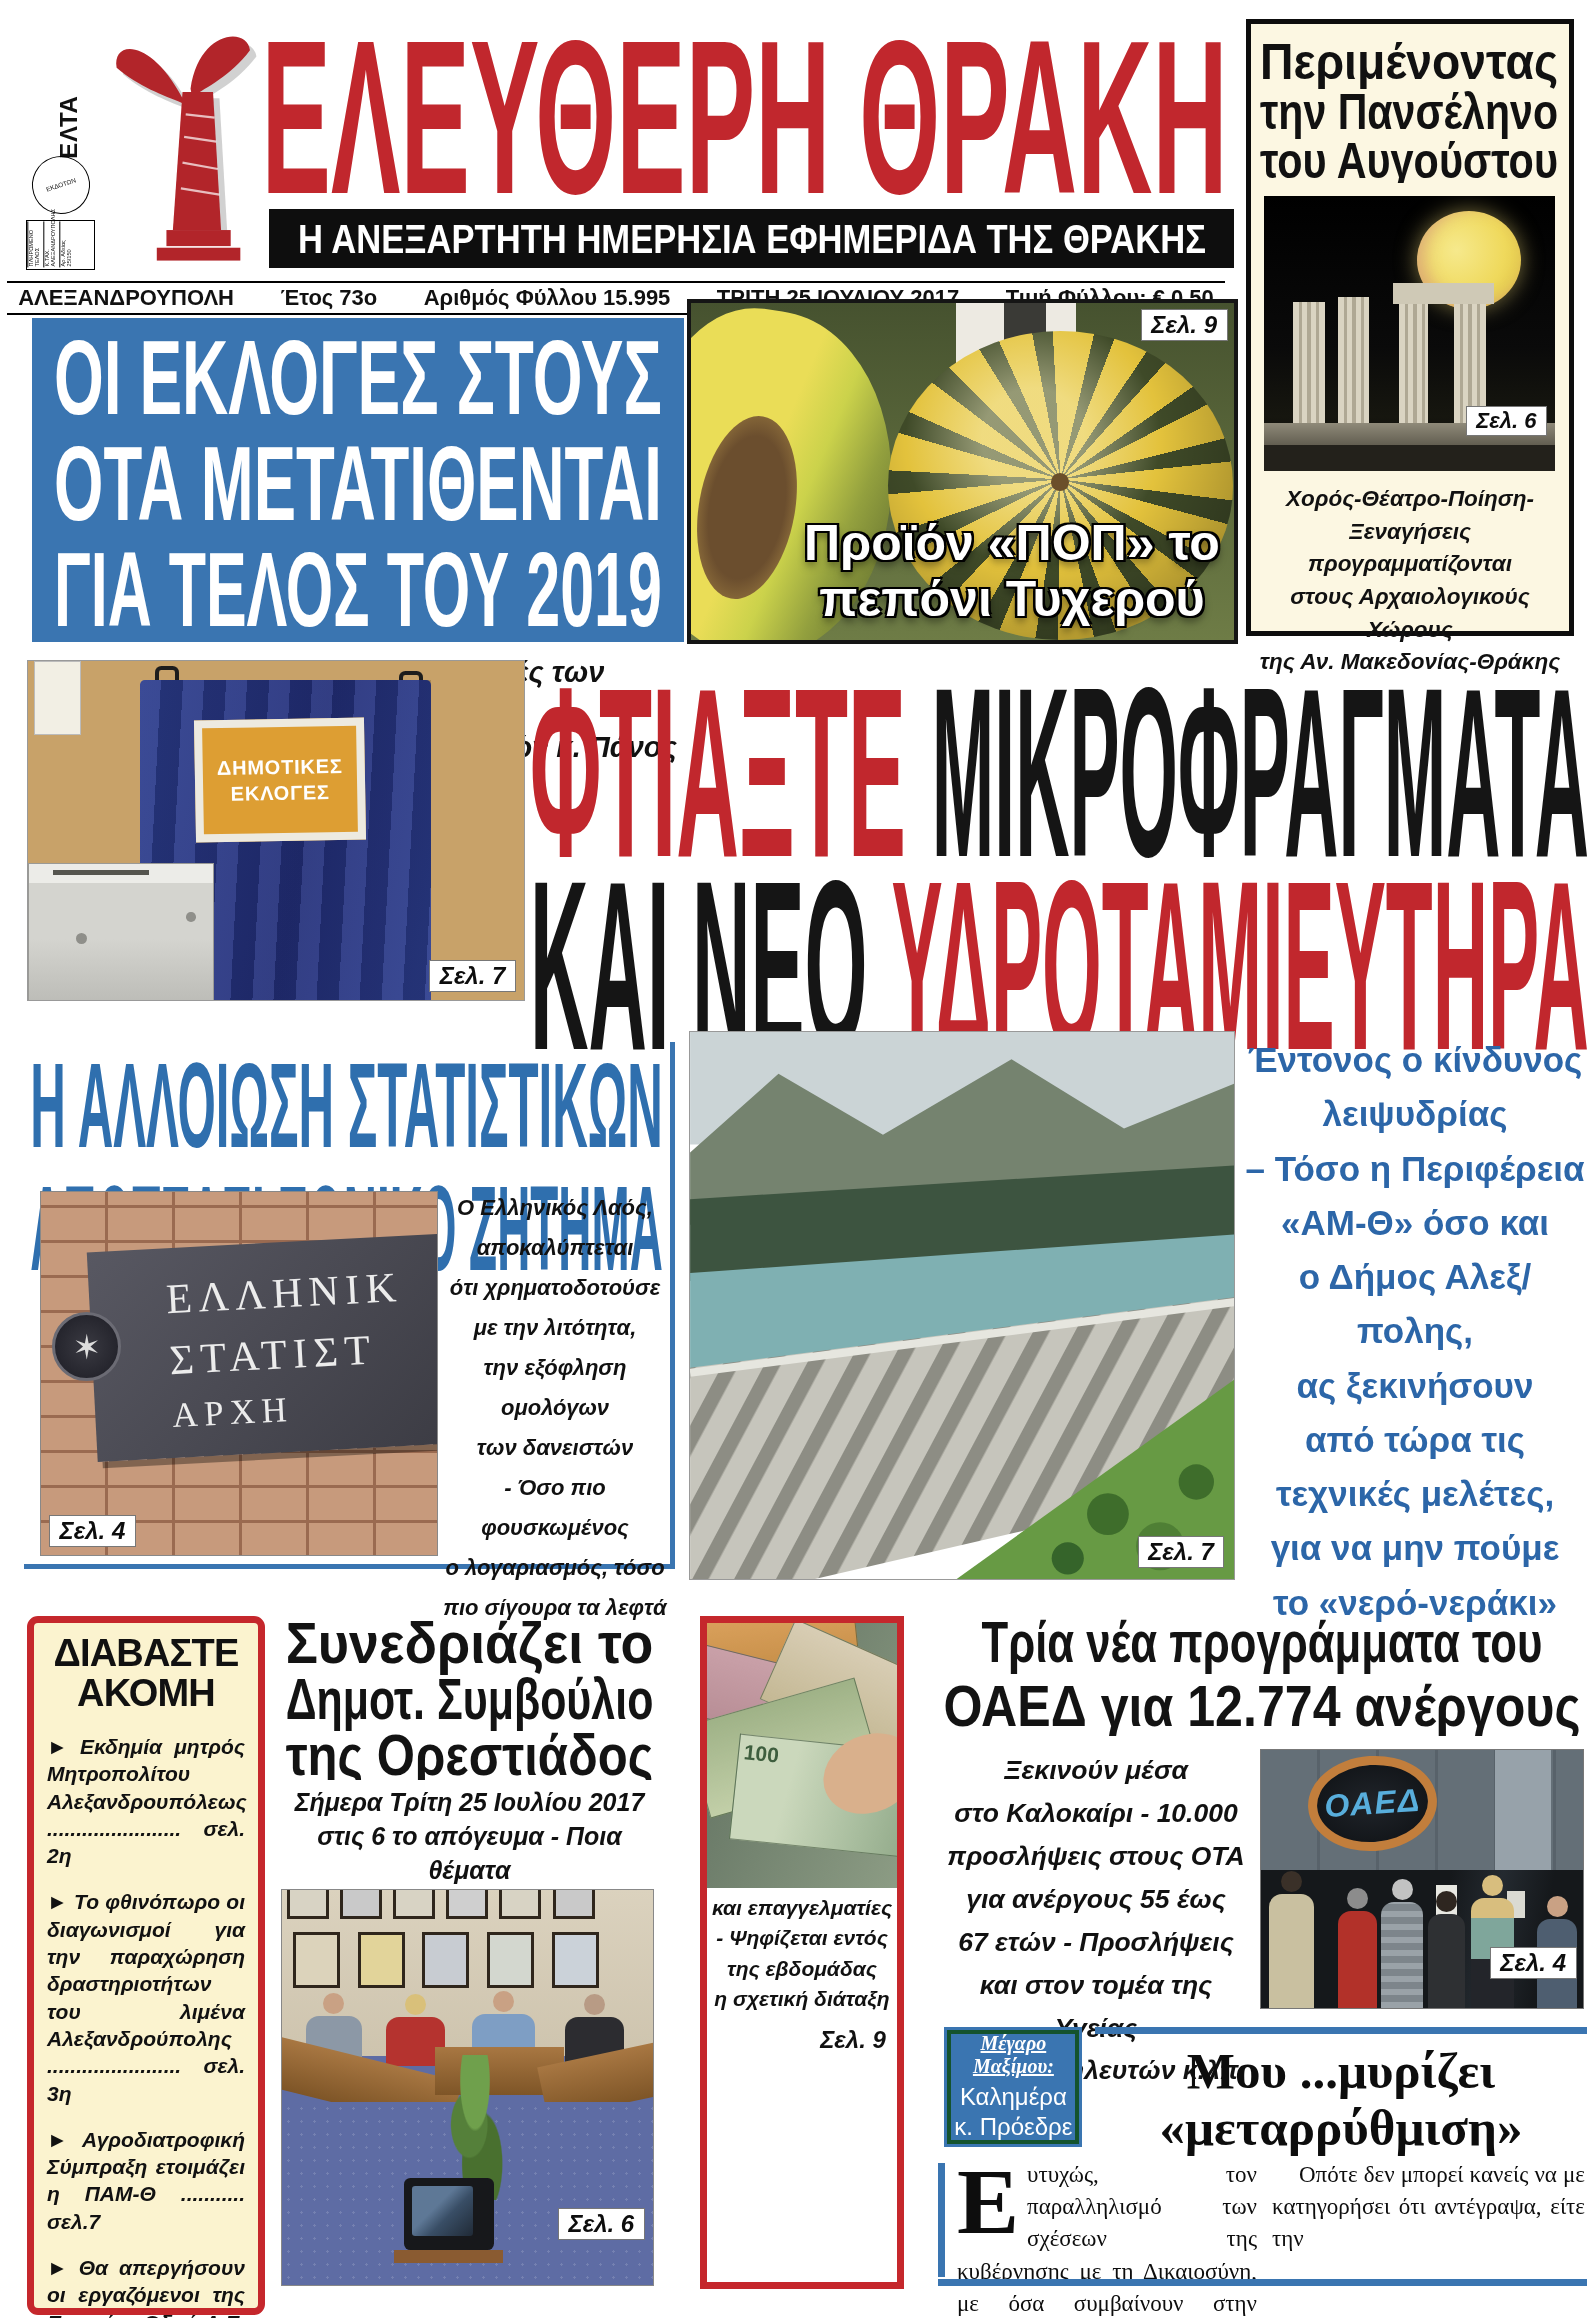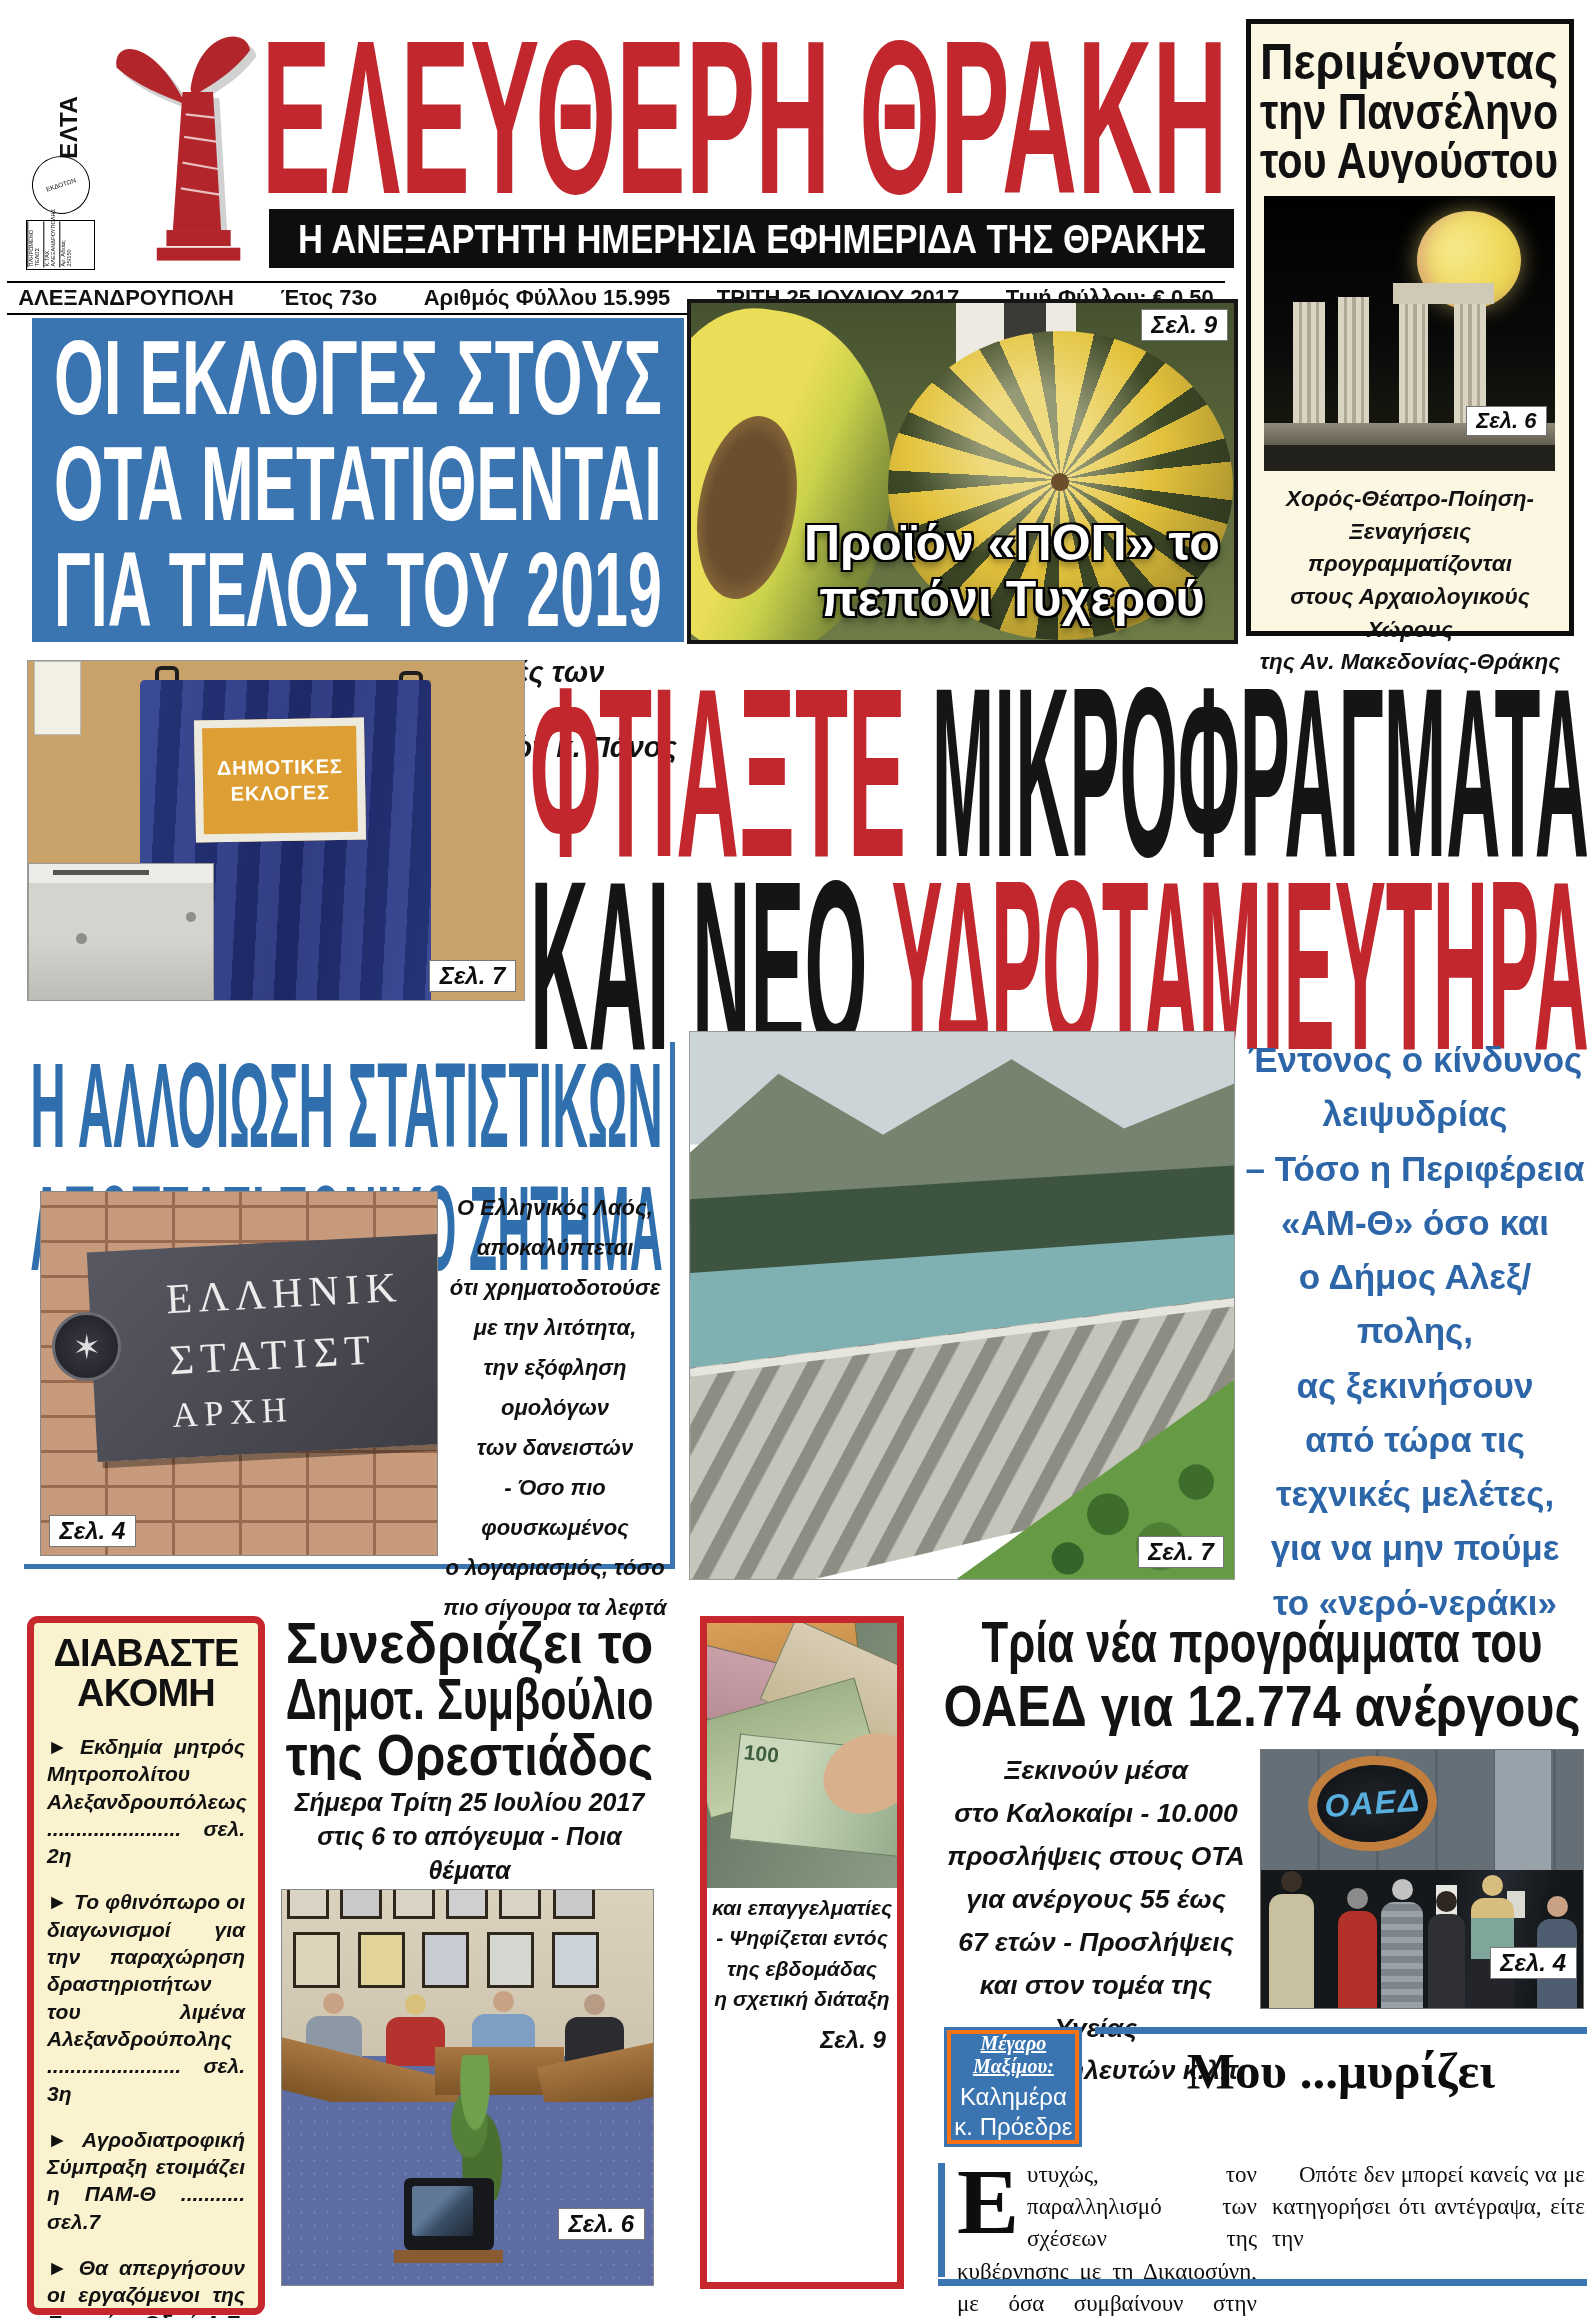--- a/index.html
+++ b/index.html
@@ -59,21 +59,21 @@
   .note{position:absolute;border:0.8px solid rgba(60,80,55,.6);}
   .tax-head{font-size:33px;font-weight:800;line-height:1.1;letter-spacing:-1.2px;text-align:center;}
   .tax-sub{font-weight:bold;font-style:italic;font-size:21px;line-height:1.45;text-align:center;}
   .oaed-photo{position:absolute;overflow:hidden;background:#646F77;border:0.8px solid #777;}
   .oaed-sign{position:absolute;border-radius:50%;border:9.6px solid #C27E3C;
     background:radial-gradient(#20242A,#0E1114);display:flex;align-items:center;justify-content:center;transform:rotate(-4deg);}
   .oaed-sign b{color:#58AEDC;font-style:italic;font-size:32px;letter-spacing:1.6px;}
   .person{position:absolute;display:flex;flex-direction:column;align-items:center;}
   .person i{width:21px;height:21px;border-radius:50%;background:#C9A184;}
   .person b{width:100%;flex:1;border-radius:13px 13px 0 0;margin-top:1.6px;}
-  .maximou{border:3.2px solid #3A75B1;background:#f97316;padding:4px;}
+  .maximou{border:3.2px solid #3A75B1;background:#14532d;padding:4px;}
   .maximou .inner{background:#3A75B1;color:#fff;width:100%;height:100%;
      display:flex;flex-direction:column;align-items:center;justify-content:center;text-align:center;}
   .maximou .kick{font-family:"Liberation Serif",serif;font-weight:bold;font-style:italic;
      text-decoration:underline;font-size:20px;margin-bottom:4.8px;}
   .maximou .ln{font-weight:normal;font-size:24px;line-height:1.25;}
   .reform-head{font-family:"Liberation Serif",serif;font-weight:bold;font-size:51px;line-height:1.12;text-align:center;color:#0d0d0d;}
   .reform-col{font-family:"Liberation Serif",serif;font-size:23px;line-height:1.4;text-align:justify;color:#0d0d0d;}
   .bluebar{background:#3A75B1;}
   .dropcap{float:left;font-family:"Liberation Serif",serif;font-weight:bold;font-size:93px;line-height:.82;margin:4.8px 8px 0 0;}
   .council-photo{position:absolute;overflow:hidden;border:0.8px solid #888;background:linear-gradient(#DBD2BE,#CEC4AE 42%,#5E6CA4 42%);}
@@ -452,20 +452,21 @@
           <b style="background:#4E5E70;"></b>
       </div>
       <div class="pref" style="right:6.4px;bottom:29px;">Σελ. 4</div>
     </div>
   </div>
 
   <div class="abs" style="left:938px;top:2014px;width:649px;height:273px;">
     <div class="abs bluebar" style="left:157px;top:13px;width:492px;height:7.2px;"></div>
     <div class="abs reform-head" style="left:157px;top:29px;width:492px;">
       <div>Μου ...μυρίζει</div>
+      <div>«μεταρρύθμιση»</div>
     </div>
     <div class="maximou abs" style="left:6.4px;top:13px;width:138px;height:120px;">
       <div class="inner">
         <div class="kick">Μέγαρο Μαξίμου:</div>
         <div class="ln">Καλημέρα</div>
         <div class="ln">κ. Πρόεδρε</div>
       </div>
     </div>
     <div class="abs bluebar" style="left:0;top:149px;width:7.2px;height:114px;"></div>
     <div class="abs reform-col" style="left:19px;top:145px;width:300px;">

